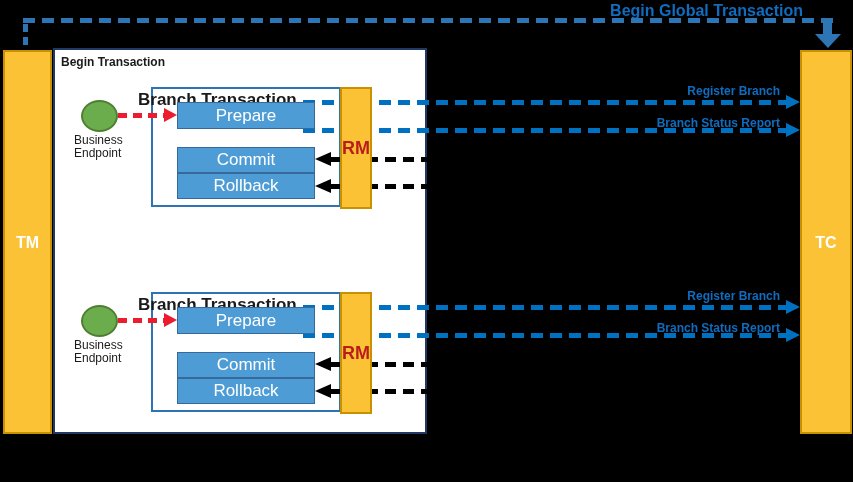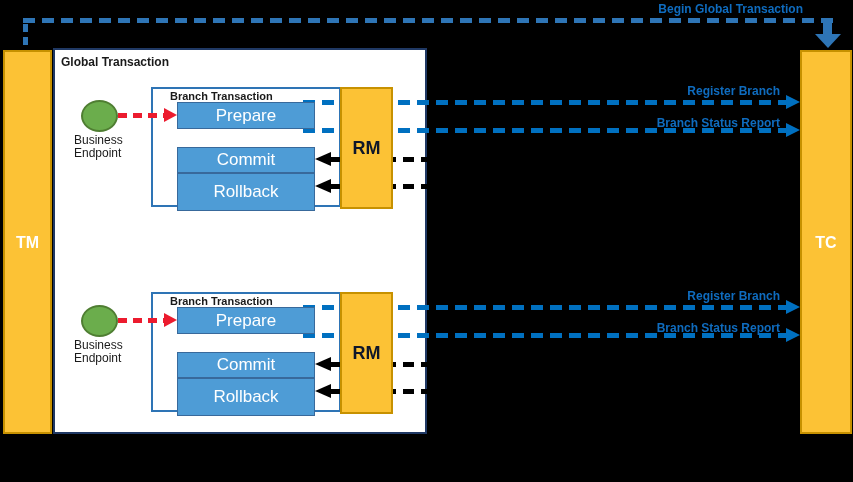--- a/index.html
+++ b/index.html
@@ -17,50 +17,50 @@
 
   
   .hline-begin{left:23px;top:18px;width:810px;height:5px;
     background:repeating-linear-gradient(90deg,var(--begin-flow) 0 12px,transparent 12px 19px);}
   .vline-begin{left:23px;top:24px;width:5px;height:25px;
     background:repeating-linear-gradient(180deg,var(--begin-flow) 0 8px,transparent 8px 13px);}
   .begin-stem{left:823px;top:22px;width:9px;height:13px;background:var(--begin-flow);}
   .begin-head{left:815px;top:34px;width:0;height:0;
     border-left:13px solid transparent;border-right:13px solid transparent;
     border-top:14px solid var(--begin-flow);}
-  .begin-label{right:50px;top:2px;color:var(--flow-label);font-size:12px;font-weight:700;}
+  .begin-label{right:50px;top:2px;color:var(--flow-label);font-size:16px;font-weight:700;}
 
   
   .bar{background:var(--amber);border:2px solid var(--amber-border);}
   .tm-bar{left:3px;top:50px;width:49px;height:384px;}
   .tc-bar{left:800px;top:50px;width:52px;height:384px;}
   .bar-label{position:absolute;width:100%;text-align:center;top:182px;
     color:#fff;font-weight:700;font-size:16px;}
 
   
   .global-box{left:53px;top:48px;width:374px;height:386px;background:var(--panel);
     border:2px solid var(--global-border);}
   .global-label{left:61px;top:55px;font-size:12px;font-weight:700;color:#1a1a1a;}
 
   
   .branch-layer{position:absolute;inset:0;}
   .b1{--by:87px;} .b2{--by:292px;}
   .branch-box{left:151px;top:var(--by);width:190px;height:120px;
     border:2px solid var(--branch-border);background:#fff;}
-  .branch-label{left:170px;top:calc(var(--by) + 3px);font-size:11px;font-weight:700;color:#1a1a1a;}
+  .branch-label{left:138px;top:calc(var(--by) + 3px);font-size:17px;font-weight:700;color:#1a1a1a;}
   .proc{left:177px;width:138px;background:var(--process-fill);
     border:1px solid var(--process-border);color:#fff;font-size:17px;
     display:flex;align-items:center;justify-content:center;z-index:2;}
   .prepare{top:calc(var(--by) + 15px);height:27px;}
   .commit{top:calc(var(--by) + 60px);height:26px;}
-  .rollback{top:calc(var(--by) + 86px);height:38px;}
-  .rm-box{left:340px;top:var(--by);width:53px;height:122px;background:var(--amber);
+  .rollback{top:calc(var(--by) + 86px);height:26px;}
+  .rm-box{left:340px;top:var(--by);width:32px;height:122px;background:var(--amber);
     border:2px solid var(--amber-border);z-index:3;
     display:flex;align-items:center;justify-content:center;
-    color:#0f172a;font-weight:700;font-size:18px;}
+    color:#b91c1c;font-weight:700;font-size:18px;}
   .endpoint-circle{left:81px;top:calc(var(--by) + 13px);width:37px;height:32px;
     border-radius:50%;background:var(--endpoint-fill);border:2px solid var(--endpoint-border);}
   .endpoint-label{left:74px;top:calc(var(--by) + 47px);width:60px;
     font-size:12px;font-weight:400;line-height:13px;color:#1a1a1a;}
 
   
   .red-dash{left:118px;top:calc(var(--by) + 26px);width:46px;height:5px;
     background:repeating-linear-gradient(90deg,var(--red-arrow) 0 9px,transparent 9px 15px);}
   .red-head{left:164px;top:calc(var(--by) + 21px);width:0;height:0;
     border-top:7px solid transparent;border-bottom:7px solid transparent;
@@ -103,21 +103,21 @@
   <div class="abs begin-head"></div>
 
   <div class="abs bar tm-bar">
     <div class="bar-label">TM</div>
   </div>
   <div class="abs bar tc-bar">
     <div class="bar-label">TC</div>
   </div>
 
   <div class="abs global-box"></div>
-  <div class="abs global-label">Global Transaction</div>
+  <div class="abs global-label">Begin Transaction</div>
 
   <div class="branch-layer b1">
     <div class="abs branch-box"></div>
     <div class="abs branch-label">Branch Transaction</div>
 
     <div class="abs endpoint-circle"></div>
     <div class="abs endpoint-label">Business Endpoint</div>
 
     <div class="abs red-dash"></div>
     <div class="abs red-head"></div>

